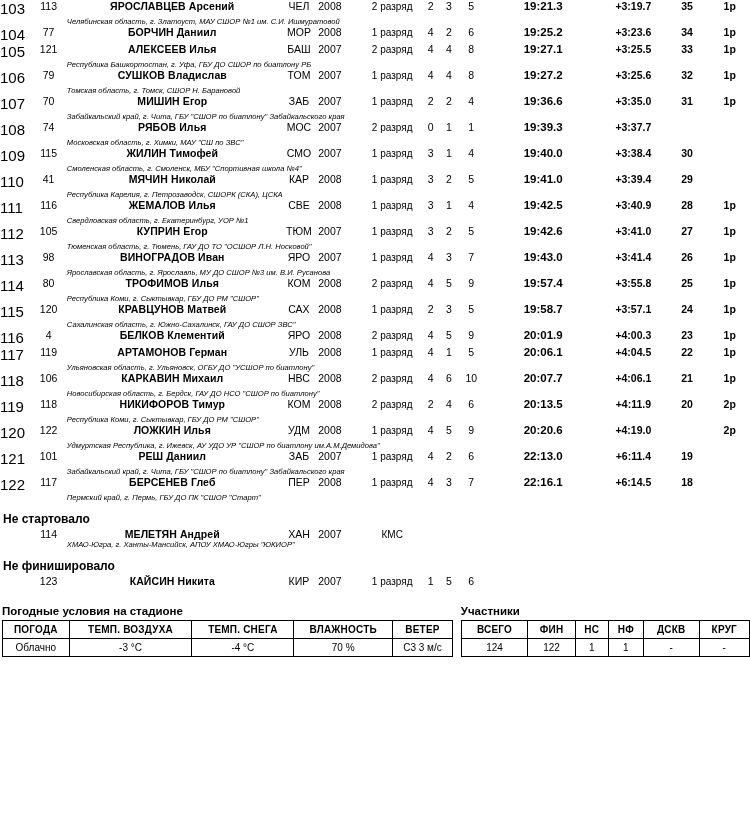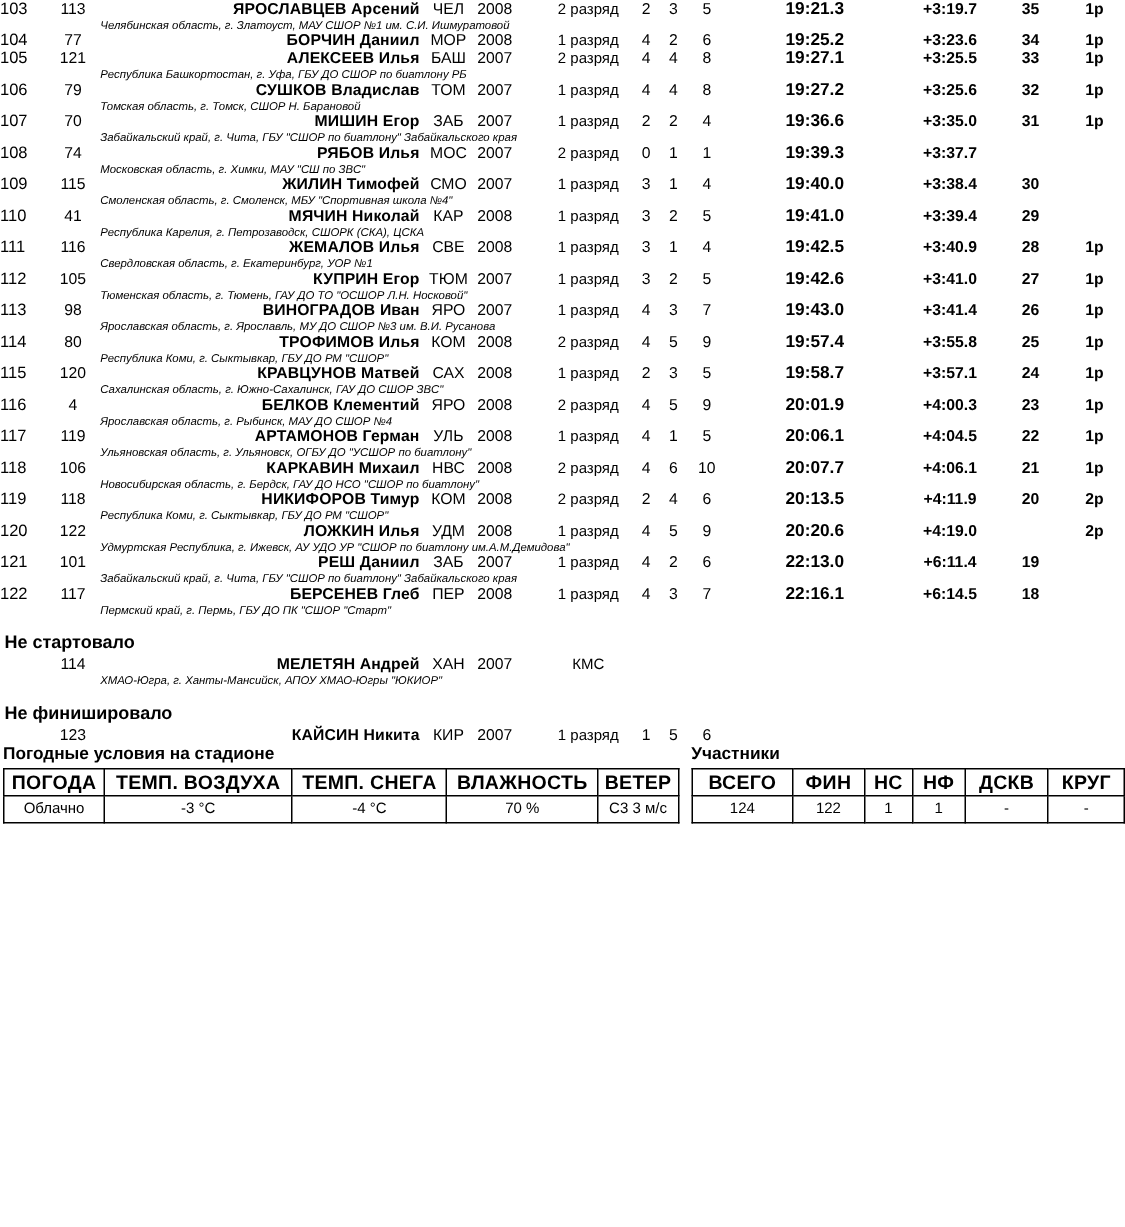--- a/index.html
+++ b/index.html
@@ -28,21 +28,21 @@
   table.results td {
     padding: 0;
     vertical-align: top;
   }
   .row-main td {
     padding-top: 3px;
     font-size: 10.5px;
   }
   .c-rank      { width: 32px; text-align: left; padding-left: 4px; }
   .c-bib       { width: 32px; text-align: center; }
-  .c-name      { width: 212px; text-align: right; }
+  .c-name      { width: 212px; text-align: center; }
   .c-region    { width: 38px; text-align: center; }
   .c-year      { width: 44px; text-align: left; }
   .c-cat       { width: 58px; text-align: center; }
   .c-s1        { width: 18px; text-align: center; }
   .c-s2        { width: 18px; text-align: center; }
   .c-ssum      { width: 26px; text-align: center; }
   .c-gap1      { width: 28px; }
   .c-time      { width: 60px; text-align: center; }
   .c-gap2      { width: 28px; }
   .c-behind    { width: 62px; text-align: center; }
@@ -51,21 +51,21 @@
 
   .nm { font-weight: bold; font-size: 10.5px; letter-spacing: .1px; }
   .tm { font-weight: bold; font-size: 11.5px; }
   .bh { font-weight: bold; font-size: 10.5px; }
   .pt { font-weight: bold; font-size: 10.5px; }
   .rc { font-weight: bold; font-size: 10.5px; }
   .reg { font-size: 10.5px; }
   .yr  { font-size: 10.5px; }
   .cat { font-size: 10px; }
   .sh  { font-size: 10.5px; }
-  .rk  { font-size: 11px; margin-top: 28px; }
+  .rk  { font-size: 15px; margin-top: 28px; }
   .bb  { font-size: 10.5px; }
 
   .row-sub td {
     font-size: 7.6px;
     font-style: italic;
     color: #000;
     padding-bottom: 4px;
     padding-top: 1px;
     white-space: nowrap;
     overflow: hidden;
@@ -81,21 +81,21 @@
 
   .dns-table, .dnf-table {
     width: 750px;
     border-collapse: collapse;
     table-layout: fixed;
   }
   .dns-table td, .dnf-table td { padding: 0; vertical-align: top; }
 
   .bottom {
     display: flex;
-    margin-top: 1px;
+    margin-top: 18px;
     padding-left: 2px;
   }
   .weather-block { width: 452px; }
   .part-block { width: 290px; margin-left: 8px; }
   .block-title {
     font-weight: bold;
     font-size: 11.5px;
     padding-bottom: 3px;
   }
   table.grid {
@@ -104,21 +104,21 @@
   }
   table.grid th, table.grid td {
     border: 1px solid #000;
     font-size: 9.5px;
     text-align: center;
     height: 15px;
     padding: 1px 2px;
   }
   table.grid th {
     font-weight: bold;
-    font-size: 13px;
+    font-size: 10px;
     background: #fff;
     letter-spacing: .2px;
   }
   table.grid td { font-size: 10px; text-align: center; }
 </style>
 </head>
 <body>
 
 <div class="sheet">
 
@@ -402,24 +402,20 @@
           <td class="c-cat"><span class="cat">2 разряд</span></td>
           <td class="c-s1"><span class="sh">4</span></td>
           <td class="c-s2"><span class="sh">5</span></td>
           <td class="c-ssum"><span class="sh">9</span></td>
           <td class="c-gap1"><span></span></td>
           <td class="c-time"><span class="tm">20:01.9</span></td>
           <td class="c-gap2"><span></span></td>
           <td class="c-behind"><span class="bh">+4:00.3</span></td>
           <td class="c-points"><span class="pt">23</span></td>
           <td class="c-rankcat"><span class="rc">1р</span></td>
-        </tr>
-        <tr class="row-sub">
-          <td colspan="2"></td>
-          <td colspan="13" class="club">Ярославская область,  г. Рыбинск, МАУ ДО СШОР №4</td>
         </tr>
         <tr class="row-main">
           <td class="c-rank"><span class="rk">117</span></td>
           <td class="c-bib"><span class="bb">119</span></td>
           <td class="c-name"><span class="nm">АРТАМОНОВ Герман</span></td>
           <td class="c-region"><span class="reg">УЛЬ</span></td>
           <td class="c-year"><span class="yr">2008</span></td>
           <td class="c-cat"><span class="cat">1 разряд</span></td>
           <td class="c-s1"><span class="sh">4</span></td>
           <td class="c-s2"><span class="sh">1</span></td>

